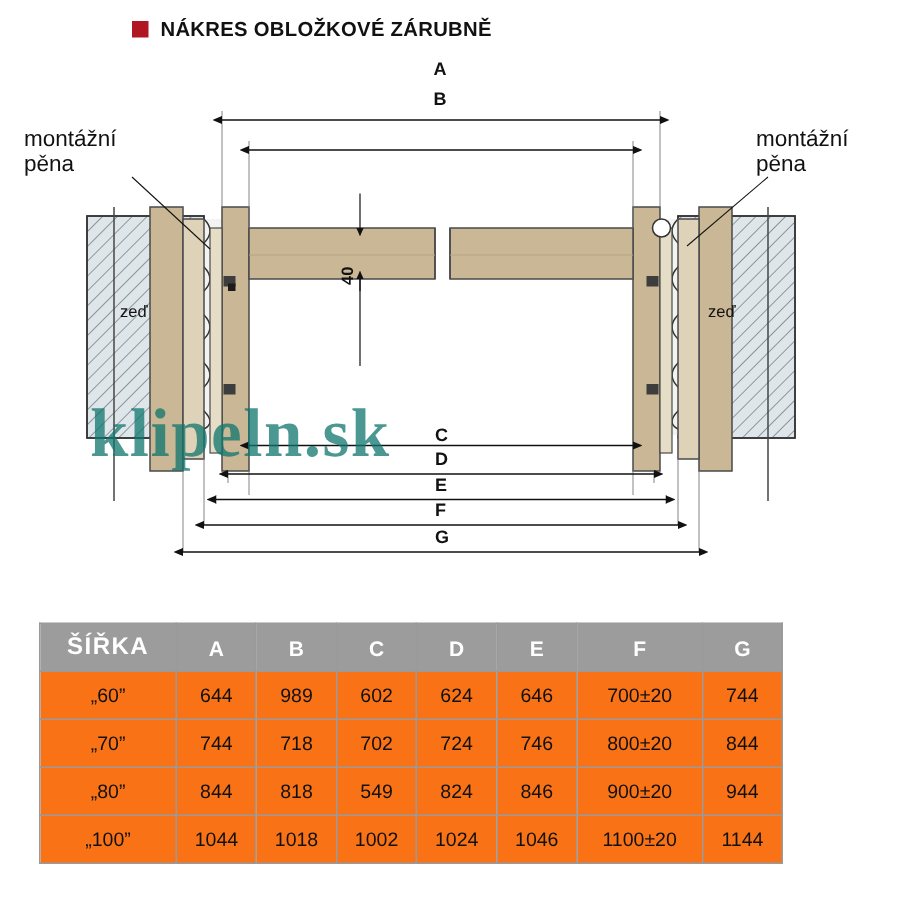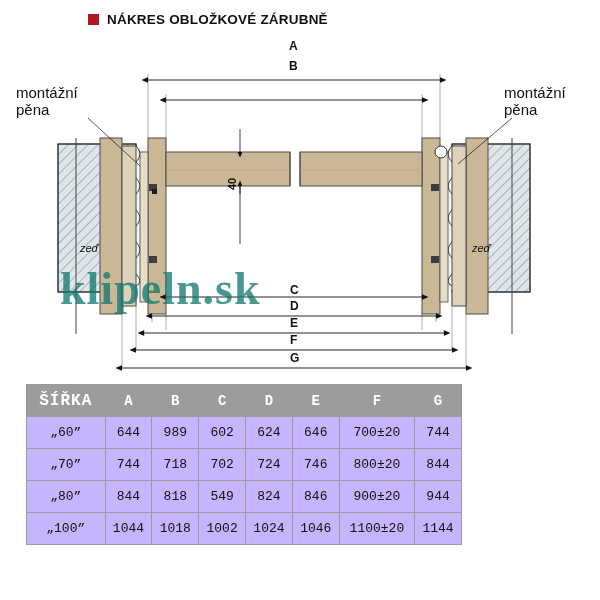--- a/index.html
+++ b/index.html
@@ -29,42 +29,42 @@
   .drawing svg{display:block;}
   .wm{
     position:absolute;left:60px;top:228px;
     font-family:"Liberation Serif", serif;
     font-size:46px;font-weight:bold;color:#0f766e;opacity:.75;
     letter-spacing:1px;pointer-events:none;
   }
   .lbl{
     position:absolute;font-size:15px;color:#111;line-height:1.15;
   }
-  .lbl-it{font-style:italic;margin-top:40px;}
+  .lbl-it{}
   
   .tbl{
-    position:absolute;left:26px;top:384px;width:436px;
+    position:absolute;left:26px;top:415px;width:496px;
     border-collapse:collapse;
-    font-family:Liberation Mono, monospace;
+    font-family:Liberation Sans, sans-serif;
     font-size:13px;
   }
   .tbl th,.tbl td{
     border:1px solid #9a9a9a;
     text-align:center;
     padding:0;
     height:31px;
   }
   .tbl thead th{
     background:#9c9c9c;color:#ffffff;font-weight:bold;
     font-size:14px;
   }
   .tbl thead th.first{
     background:#9c9c9c;font-size:16px;letter-spacing:1px;
   }
-  .tbl tbody td{background:#c4b5fd;color:#111;}
+  .tbl tbody td{background:#f97316;color:#111;}
   .tbl tbody td.first{font-weight:normal;}
   .tbl col.c0{width:104px;}
   .tbl col.c1,.tbl col.c2,.tbl col.c3,.tbl col.c4,.tbl col.c5{width:62px;}
   .tbl col.c6{width:96px;}
   .tbl col.c7{width:62px;}
 </style>
 </head>
 <body>
 
 <div class="title-row">

